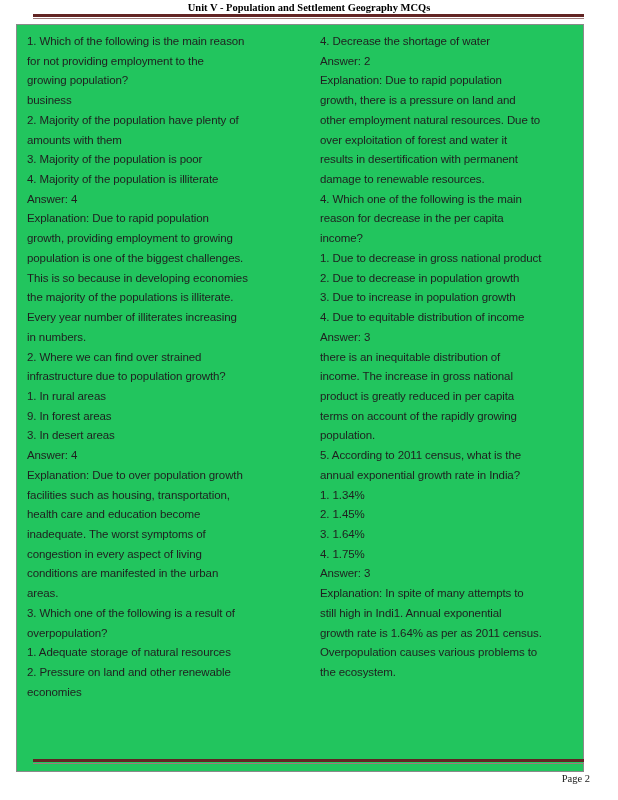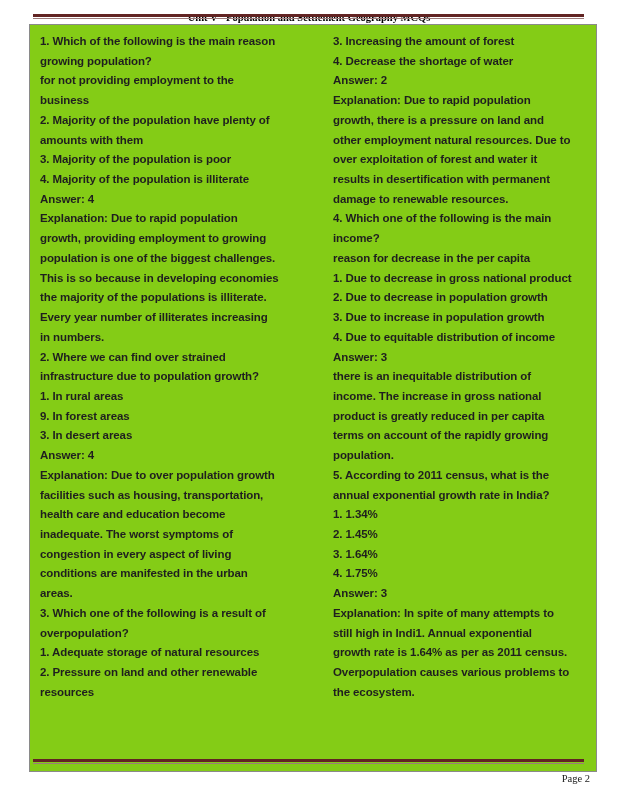--- a/index.html
+++ b/index.html
@@ -10,21 +10,21 @@
   .page {
     position: relative;
     width: 618px;
     height: 800px;
     background: #ffffff;
     overflow: hidden;
     font-family: "Liberation Sans", sans-serif;
   }
   .doc-title {
     position: absolute;
-    top: 11px;
+    top: 1px;
     left: 0;
     width: 100%;
     text-align: center;
     font-family: "Liberation Serif", serif;
     font-weight: bold;
     font-size: 10.5px;
     line-height: 13px;
     color: #000000;
   }
   .rule {
@@ -32,27 +32,26 @@
     left: 33px;
     width: 551px;
     height: 1px;
     border-top: 3px solid var(--accent, #622423);
     border-bottom: 1px solid var(--accent-light, #9d7b7b);
   }
   .rule-header { top: 14px; }
   .rule-footer { top: 759px; }
   .content-box {
     position: absolute;
-    left: 29px;
+    left: 16px;
     top: 24px;
     width: 566px;
     height: 746px;
     border: 1px solid var(--box-border, #8a8a8a);
-    background: #84cc16;
-    font-weight: bold;
+    background: #22c55e;
   }
   .col {
     position: absolute;
     top: 7px;
     font-size: 11.5px;
     letter-spacing: -0.1px;
     line-height: 19.72px;
     color: var(--text, #1f1f1f);
     white-space: nowrap;
   }
@@ -74,22 +73,22 @@
 
 <div class="page">
 
   <div class="doc-title">Unit V - Population and Settlement Geography MCQs</div>
 
   <div class="rule rule-header"></div>
 
   <div class="content-box">
     <div class="col col-left">
         <div class="line">1. Which of the following is the main reason</div>
+        <div class="line">for not providing employment to the</div>
         <div class="line">growing population?</div>
-        <div class="line">for not providing employment to the</div>
         <div class="line">business</div>
         <div class="line">2. Majority of the population have plenty of</div>
         <div class="line">amounts with them</div>
         <div class="line">3. Majority of the population is poor</div>
         <div class="line">4. Majority of the population is illiterate</div>
         <div class="line">Answer: 4</div>
         <div class="line">Explanation: Due to rapid population</div>
         <div class="line">growth, providing employment to growing</div>
         <div class="line">population is one of the biggest challenges.</div>
         <div class="line">This is so because in developing economies</div>
@@ -106,35 +105,34 @@
         <div class="line">facilities such as housing, transportation,</div>
         <div class="line">health care and education become</div>
         <div class="line">inadequate. The worst symptoms of</div>
         <div class="line">congestion in every aspect of living</div>
         <div class="line">conditions are manifested in the urban</div>
         <div class="line">areas.</div>
         <div class="line">3. Which one of the following is a result of</div>
         <div class="line">overpopulation?</div>
         <div class="line">1. Adequate storage of natural resources</div>
         <div class="line">2. Pressure on land and other renewable</div>
-        <div class="line">resources</div>
+        <div class="line">economies</div>
       </div>
     <div class="col col-right">
-        <div class="line">3. Increasing the amount of forest</div>
         <div class="line">4. Decrease the shortage of water</div>
         <div class="line">Answer: 2</div>
         <div class="line">Explanation: Due to rapid population</div>
         <div class="line">growth, there is a pressure on land and</div>
         <div class="line">other employment natural resources. Due to</div>
         <div class="line">over exploitation of forest and water it</div>
         <div class="line">results in desertification with permanent</div>
         <div class="line">damage to renewable resources.</div>
         <div class="line">4. Which one of the following is the main</div>
+        <div class="line">reason for decrease in the per capita</div>
         <div class="line">income?</div>
-        <div class="line">reason for decrease in the per capita</div>
         <div class="line">1. Due to decrease in gross national product</div>
         <div class="line">2. Due to decrease in population growth</div>
         <div class="line">3. Due to increase in population growth</div>
         <div class="line">4. Due to equitable distribution of income</div>
         <div class="line">Answer: 3</div>
         <div class="line">there is an inequitable distribution of</div>
         <div class="line">income. The increase in gross national</div>
         <div class="line">product is greatly reduced in per capita</div>
         <div class="line">terms on account of the rapidly growing</div>
         <div class="line">population.</div>

